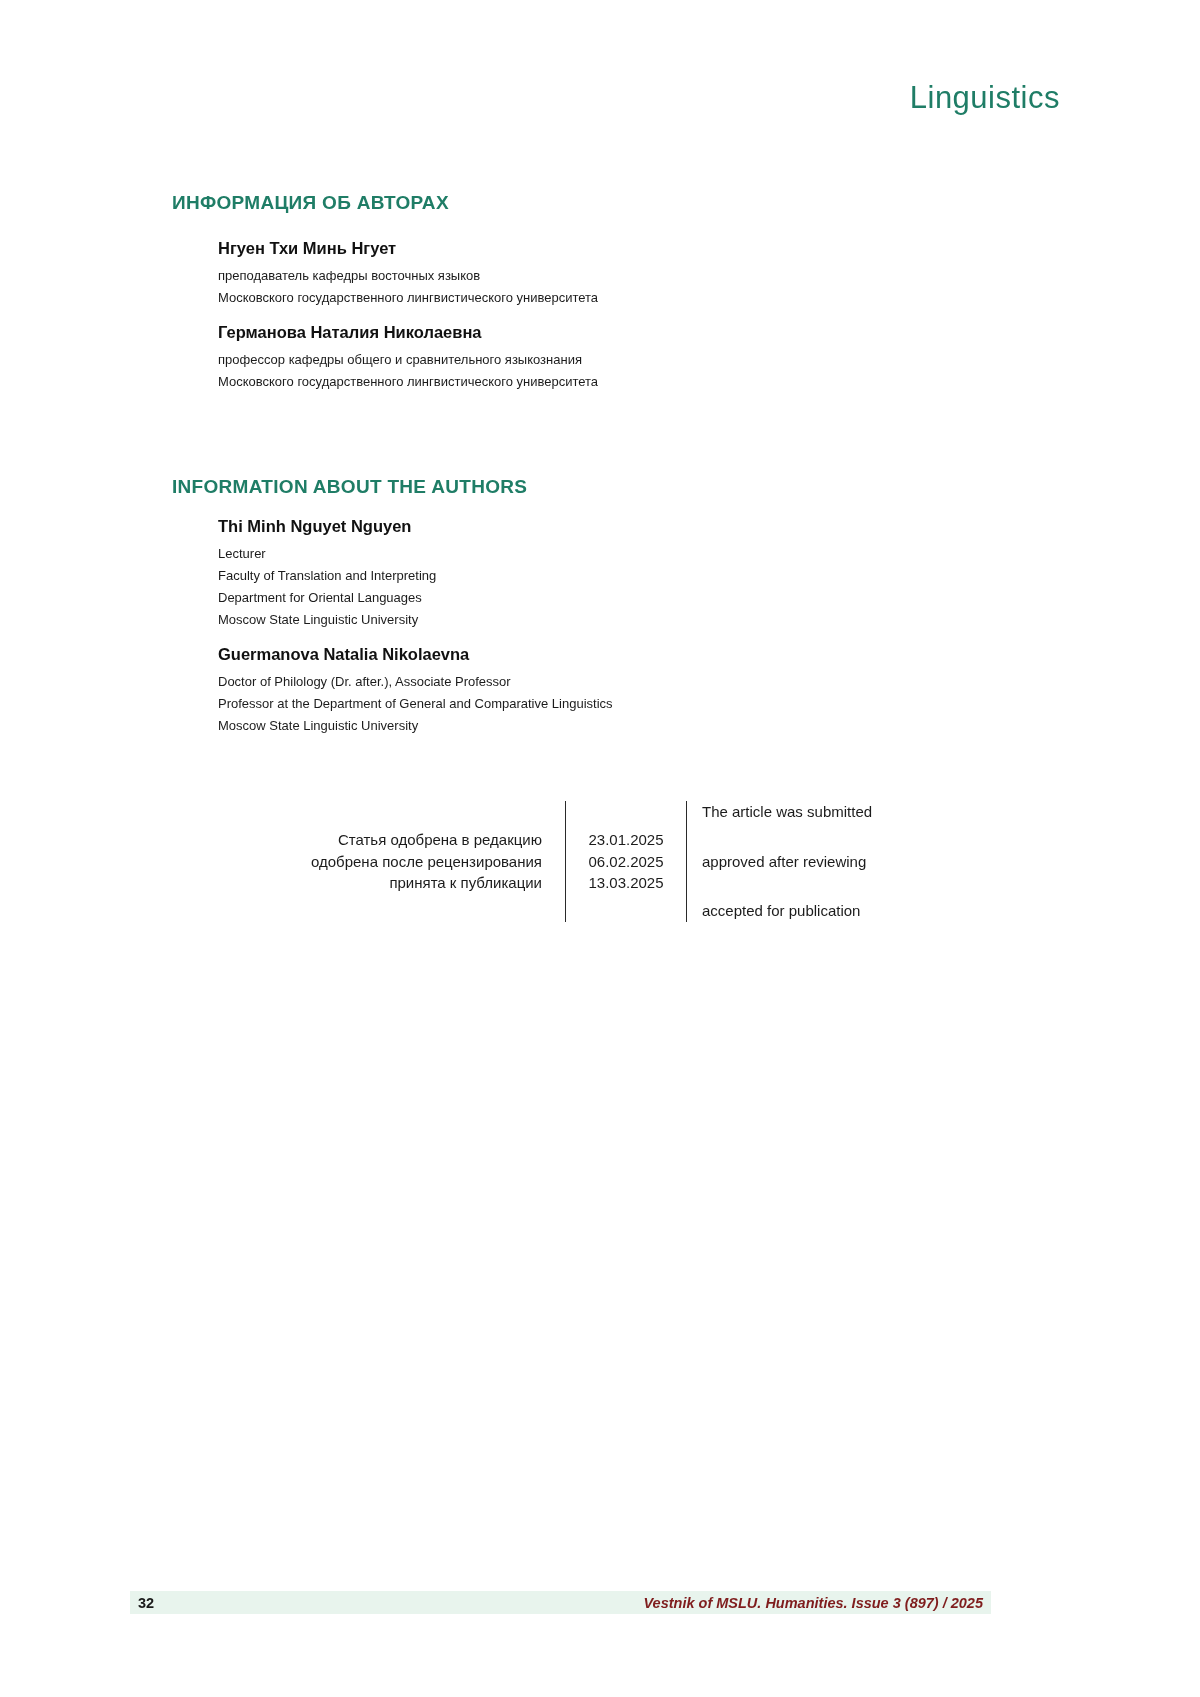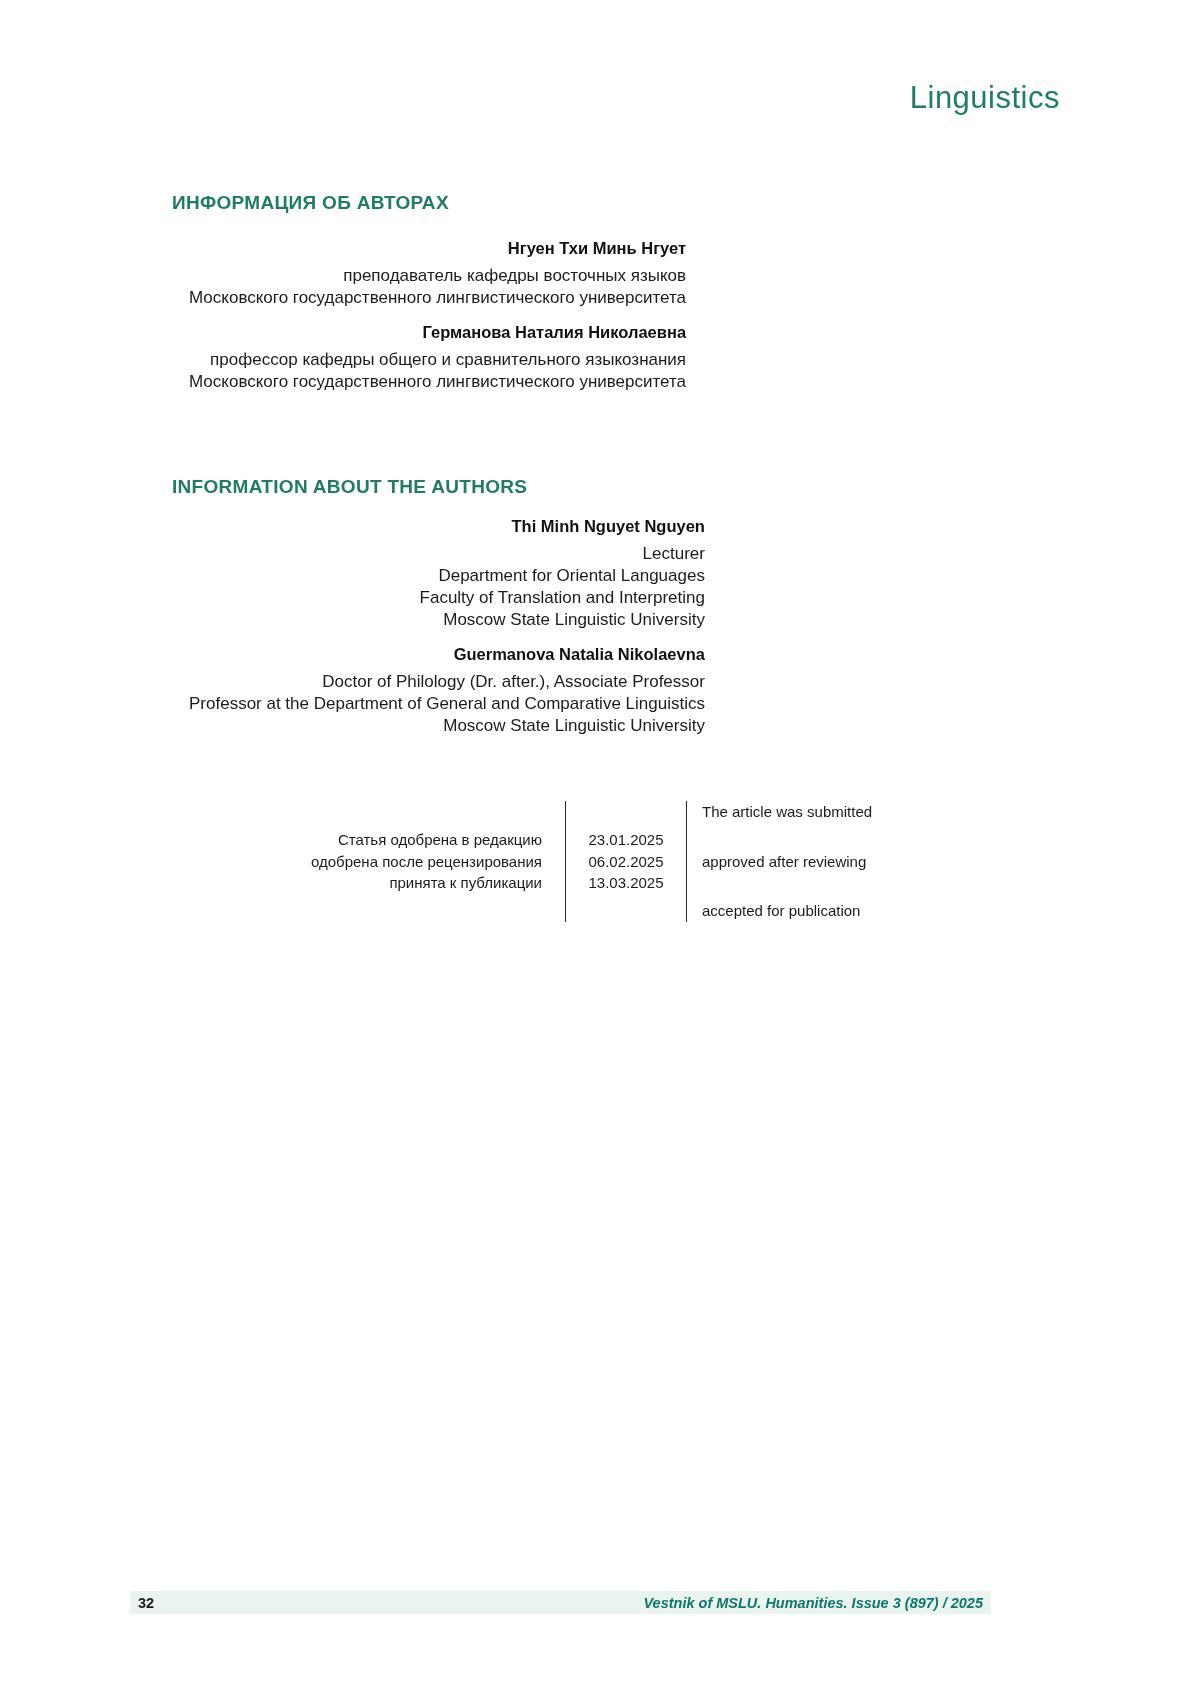--- a/index.html
+++ b/index.html
@@ -25,30 +25,30 @@
   .section-ru { top: 192px; }
   .section-en { top: 476px; }
   .section-heading {
     font-size: 19px;
     font-weight: bold;
     color: #1f7d66;
     letter-spacing: 0.3px;
     margin: 0 0 24px 0;
   }
   .section-en .section-heading { margin-bottom: 18px; }
-  .author { margin-left: 17px; margin-bottom: 13px; text-align: right; }
+  .author { margin-left: 46px; margin-bottom: 13px; }
   .author-name {
     font-size: 16.5px;
     font-weight: bold;
     color: #111;
     margin: 0 0 7px 0;
     line-height: 20px;
   }
   .author-line {
-    font-size: 17px;
+    font-size: 13px;
     line-height: 22px;
     color: #1c1c1c;
   }
   .submission {
     position: absolute;
     top: 801px;
     left: 262px;
     display: flex;
     align-items: stretch;
     font-size: 15px;
@@ -71,21 +71,21 @@
     width: 861px;
     height: 23px;
     background: #e8f4ed;
     display: flex;
     align-items: center;
     justify-content: space-between;
     padding: 0 8px 0 8px;
     box-sizing: border-box;
   }
   .footer-page-num { font-size: 14.5px; font-weight: bold; color: #1a1a1a; }
-  .footer-journal  { font-size: 14.5px; font-weight: bold; font-style: italic; color: #0f766e; }
+  .footer-journal  { font-size: 14.5px; font-weight: bold; font-style: italic; color: #7f1d1d; }
 </style>
 </head>
 <body>
 
 <div class="page">
 
   <div class="running-head">Linguistics</div>
 
   <div class="section section-ru">
     <h2 class="section-heading">ИНФОРМАЦИЯ ОБ АВТОРАХ</h2>
@@ -102,22 +102,22 @@
       <div class="author-line">Московского государственного лингвистического университета</div>
     </div>
   </div>
 
   <div class="section section-en">
     <h2 class="section-heading">INFORMATION ABOUT THE AUTHORS</h2>
 
     <div class="author">
       <div class="author-name">Thi Minh Nguyet Nguyen</div>
       <div class="author-line">Lecturer</div>
+      <div class="author-line">Faculty of Translation and Interpreting</div>
       <div class="author-line">Department for Oriental Languages</div>
-      <div class="author-line">Faculty of Translation and Interpreting</div>
       <div class="author-line">Moscow State Linguistic University</div>
     </div>
 
     <div class="author">
       <div class="author-name">Guermanova Natalia Nikolaevna</div>
       <div class="author-line">Doctor of Philology (Dr. after.), Associate Professor</div>
       <div class="author-line">Professor at the Department of General and Comparative Linguistics</div>
       <div class="author-line">Moscow State Linguistic University</div>
     </div>
   </div>

